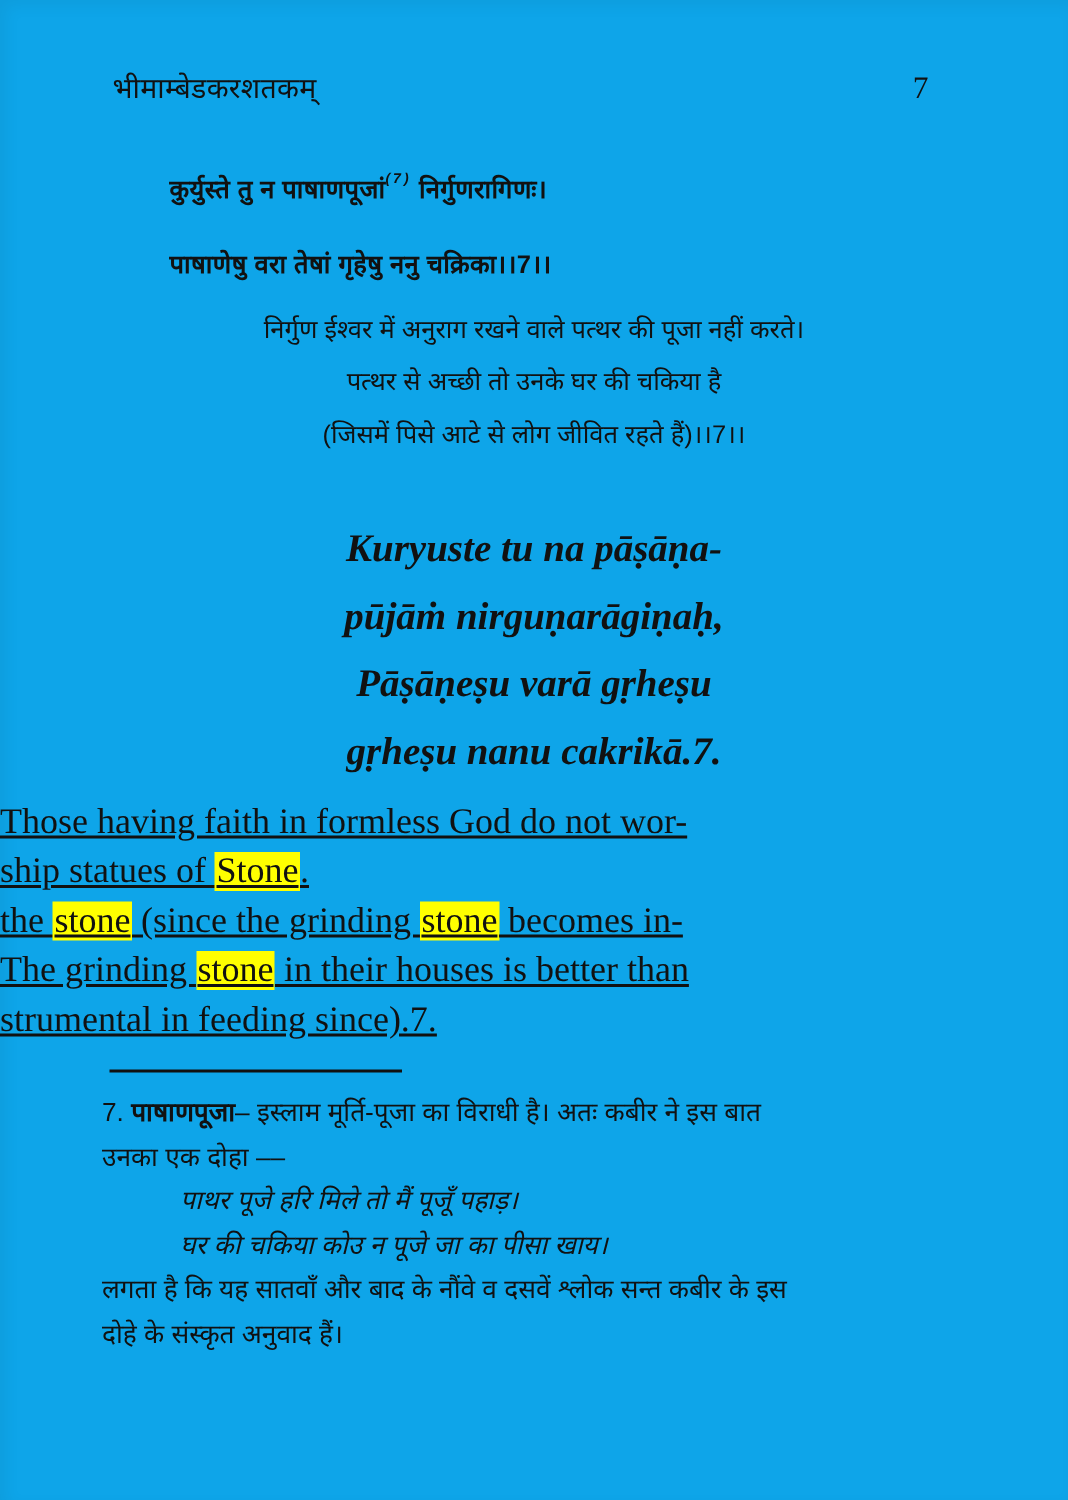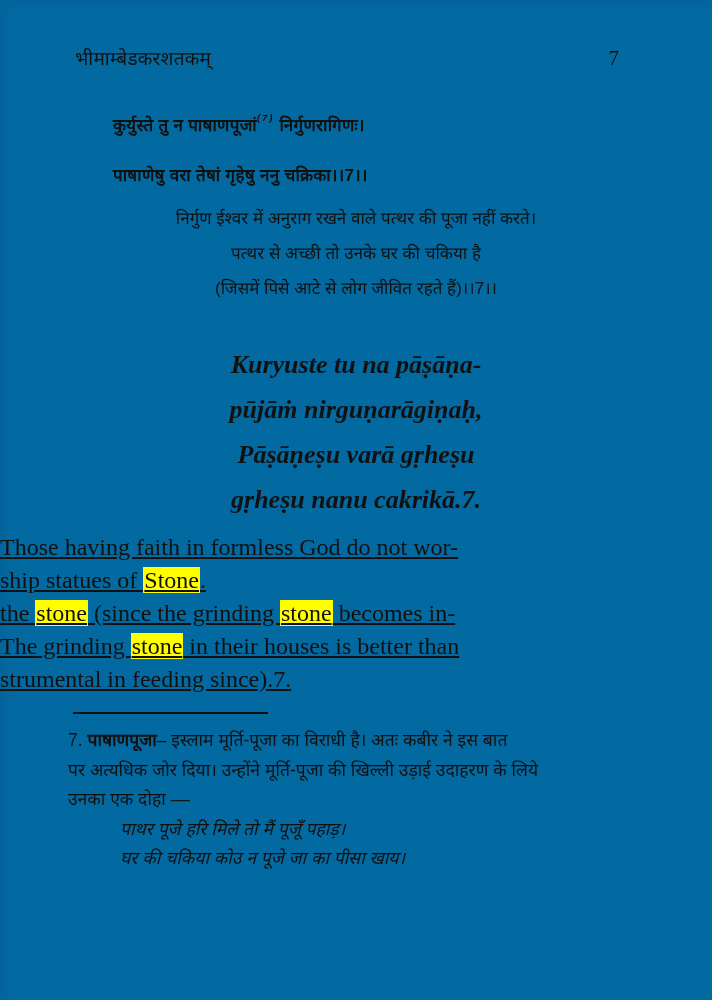--- a/index.html
+++ b/index.html
@@ -5,21 +5,21 @@
   html, body {
     margin: 0;
     padding: 0;
     background: #e9e9e9;
   }
   .page {
     position: relative;
     width: 712px;
     height: 1000px;
     margin: 0 auto;
-    background: #0369a1;
+    background: #0ea5e9;
     color: #111111;
     box-shadow: inset 4px 4px 10px rgba(0,0,0,0.05);
     overflow: hidden;
     font-family: "Liberation Sans", "DejaVu Sans", sans-serif;
   }
   .header {
     display: flex;
     justify-content: space-between;
     align-items: baseline;
     padding: 46px 93px 0 75px;
@@ -125,22 +125,25 @@
       <div class="line"><span>the </span><span class="hl">stone</span><span> (since the grinding </span><span class="hl">stone</span><span> becomes in-</span></div>
       <div class="line"><span>The grinding </span><span class="hl">stone</span><span> in their houses is better than</span></div>
       <div class="line"><span>strumental in feeding since).7.</span></div>
     </div>
 
   <hr class="fn-rule">
 
   <div class="footnote">
     <div>
         <div class="line"><span>7.  </span><span class="b">पाषाणपूजा</span><span>– इस्लाम मूर्ति-पूजा का विराधी है। अतः कबीर ने इस बात</span></div>
-        <div class="line"><span>पर अत्यधिक जोर दिया। उन्होंने मूर्ति-पूजा की खिल्ली उड़ाई उदाहरण के लिये</span></div>
         <div class="line"><span>उनका एक दोहा ––</span></div>
       </div>
     <div class="doha">
         <div class="line">पाथर पूजे हरि मिले तो मैं पूजूँ पहाड़।</div>
         <div class="line">घर की चकिया कोउ न पूजे जा का पीसा खाय।</div>
       </div>
+    <div>
+        <div class="line">लगता है कि यह सातवाँ और बाद के नौंवे व दसवें श्लोक सन्त कबीर के इस</div>
+        <div class="line">दोहे के संस्कृत अनुवाद हैं।</div>
+      </div>
   </div>
 
 </div>
 
 </body></html>

